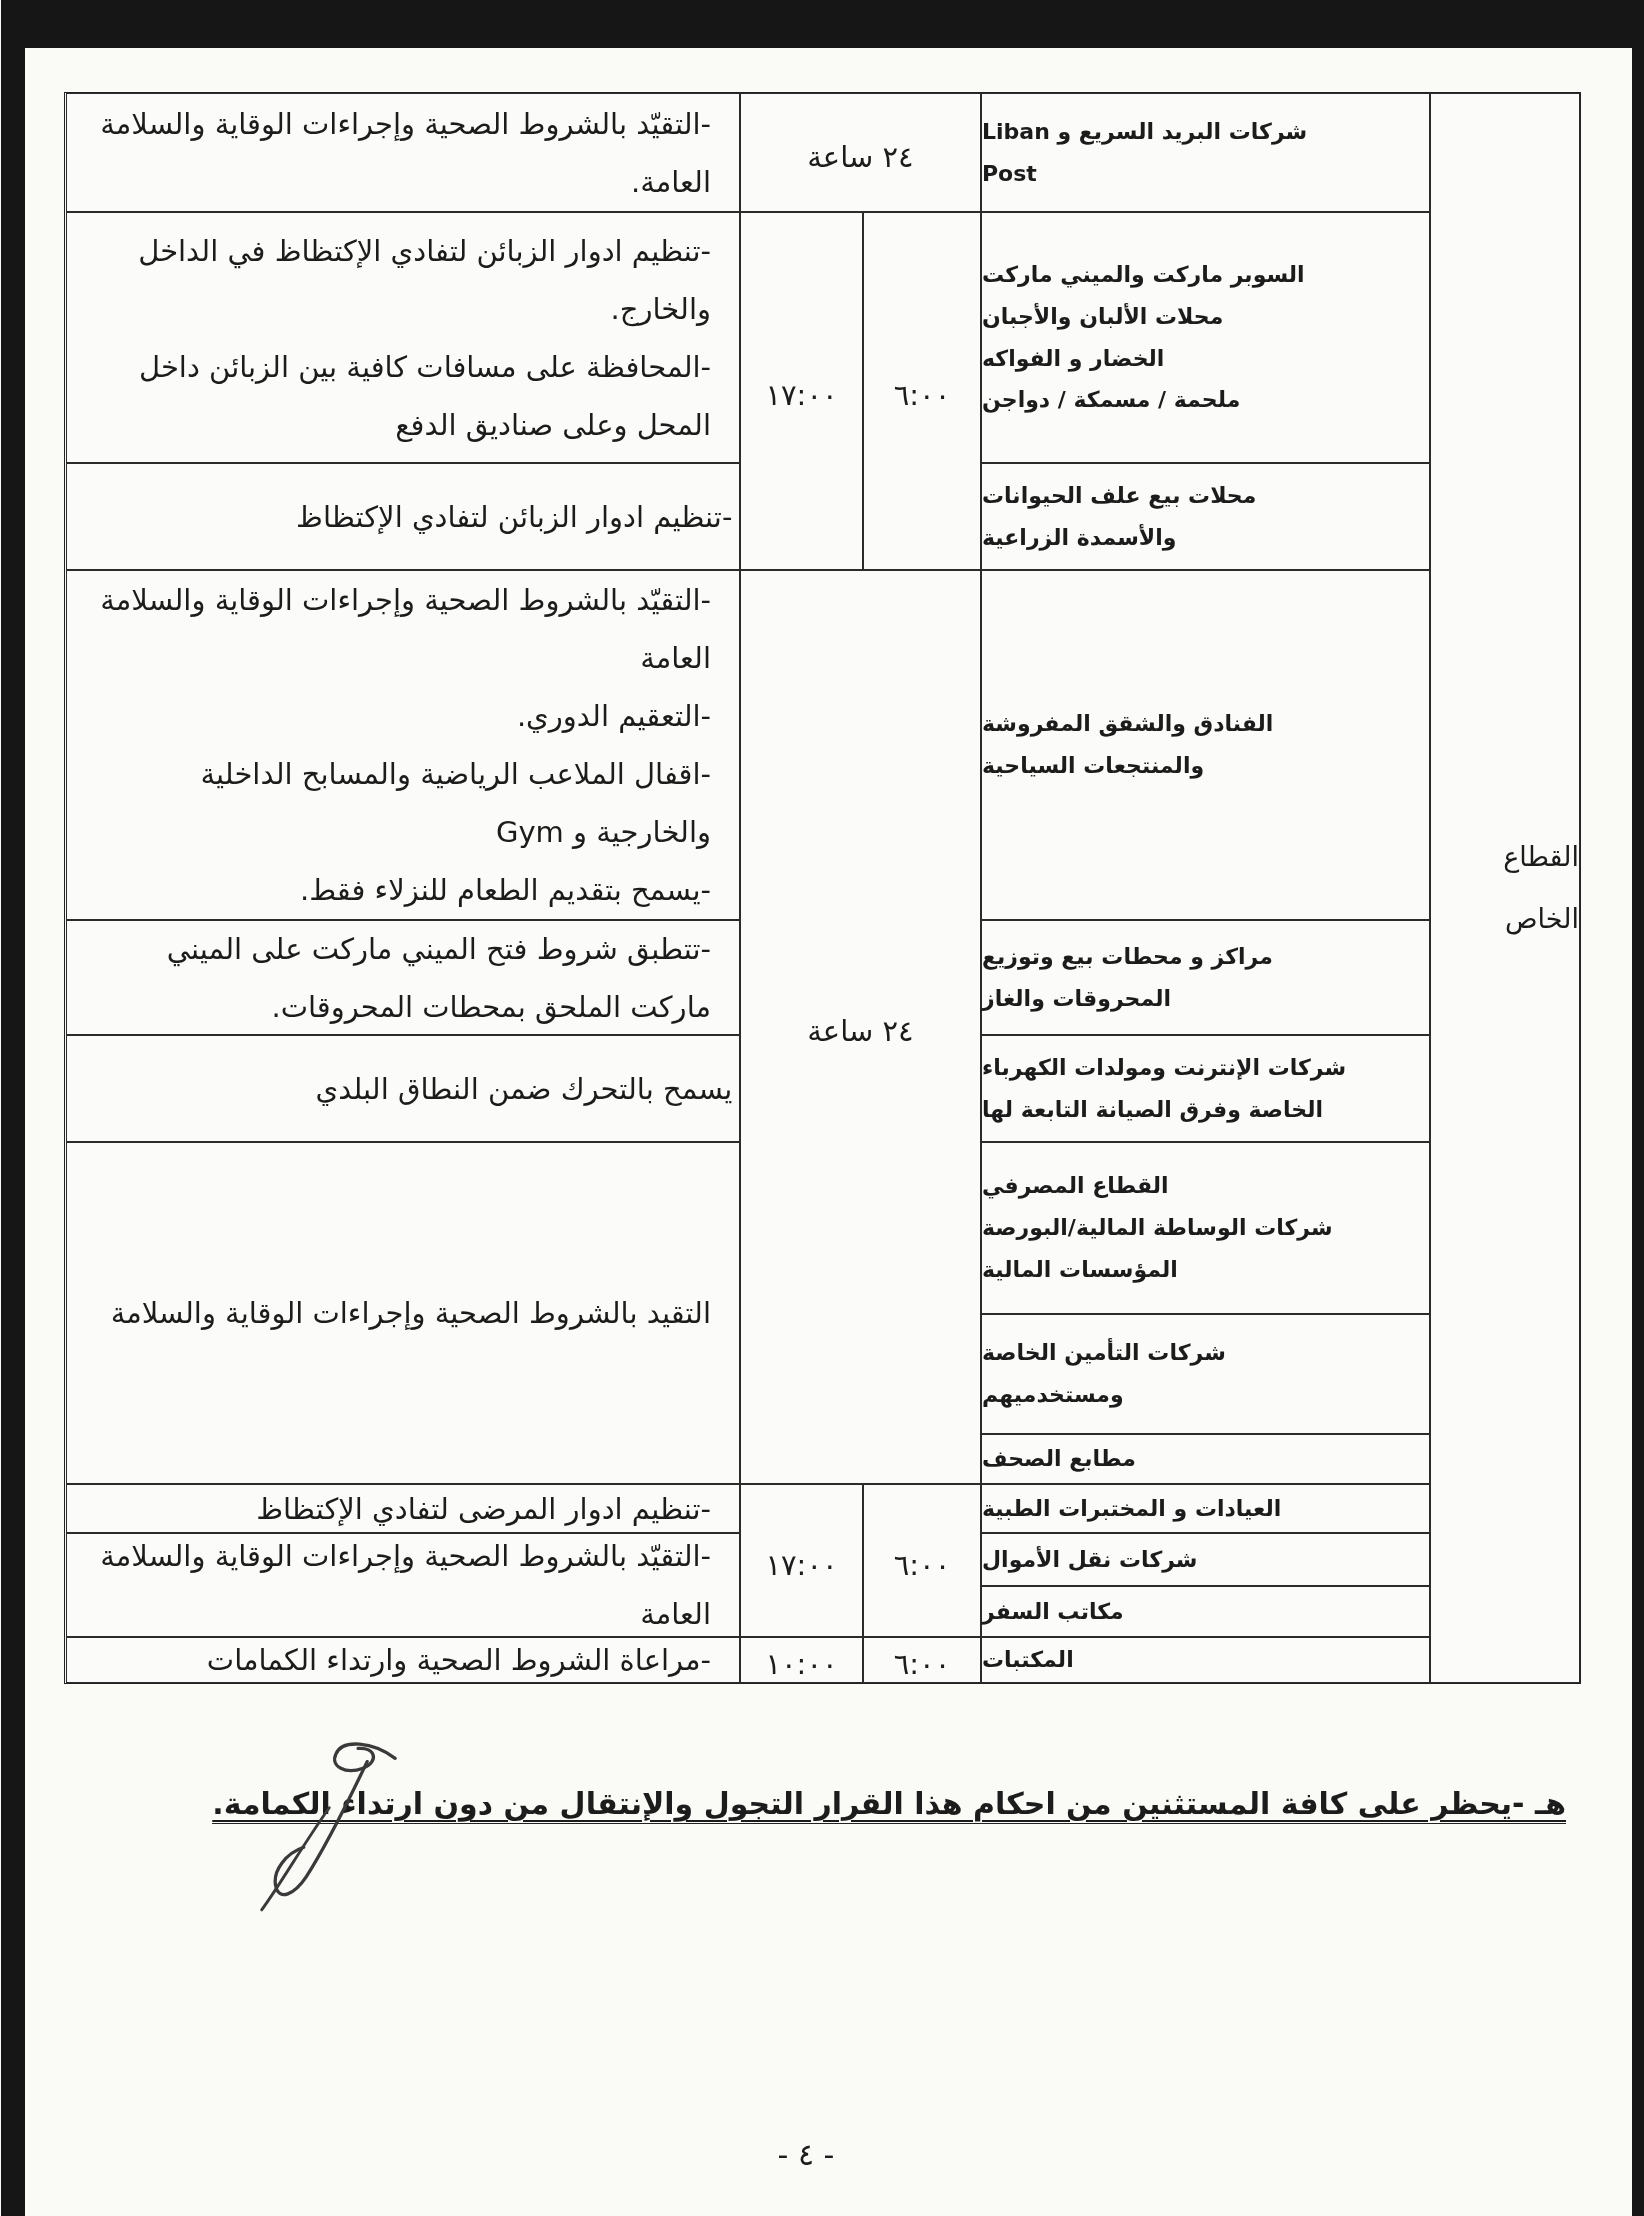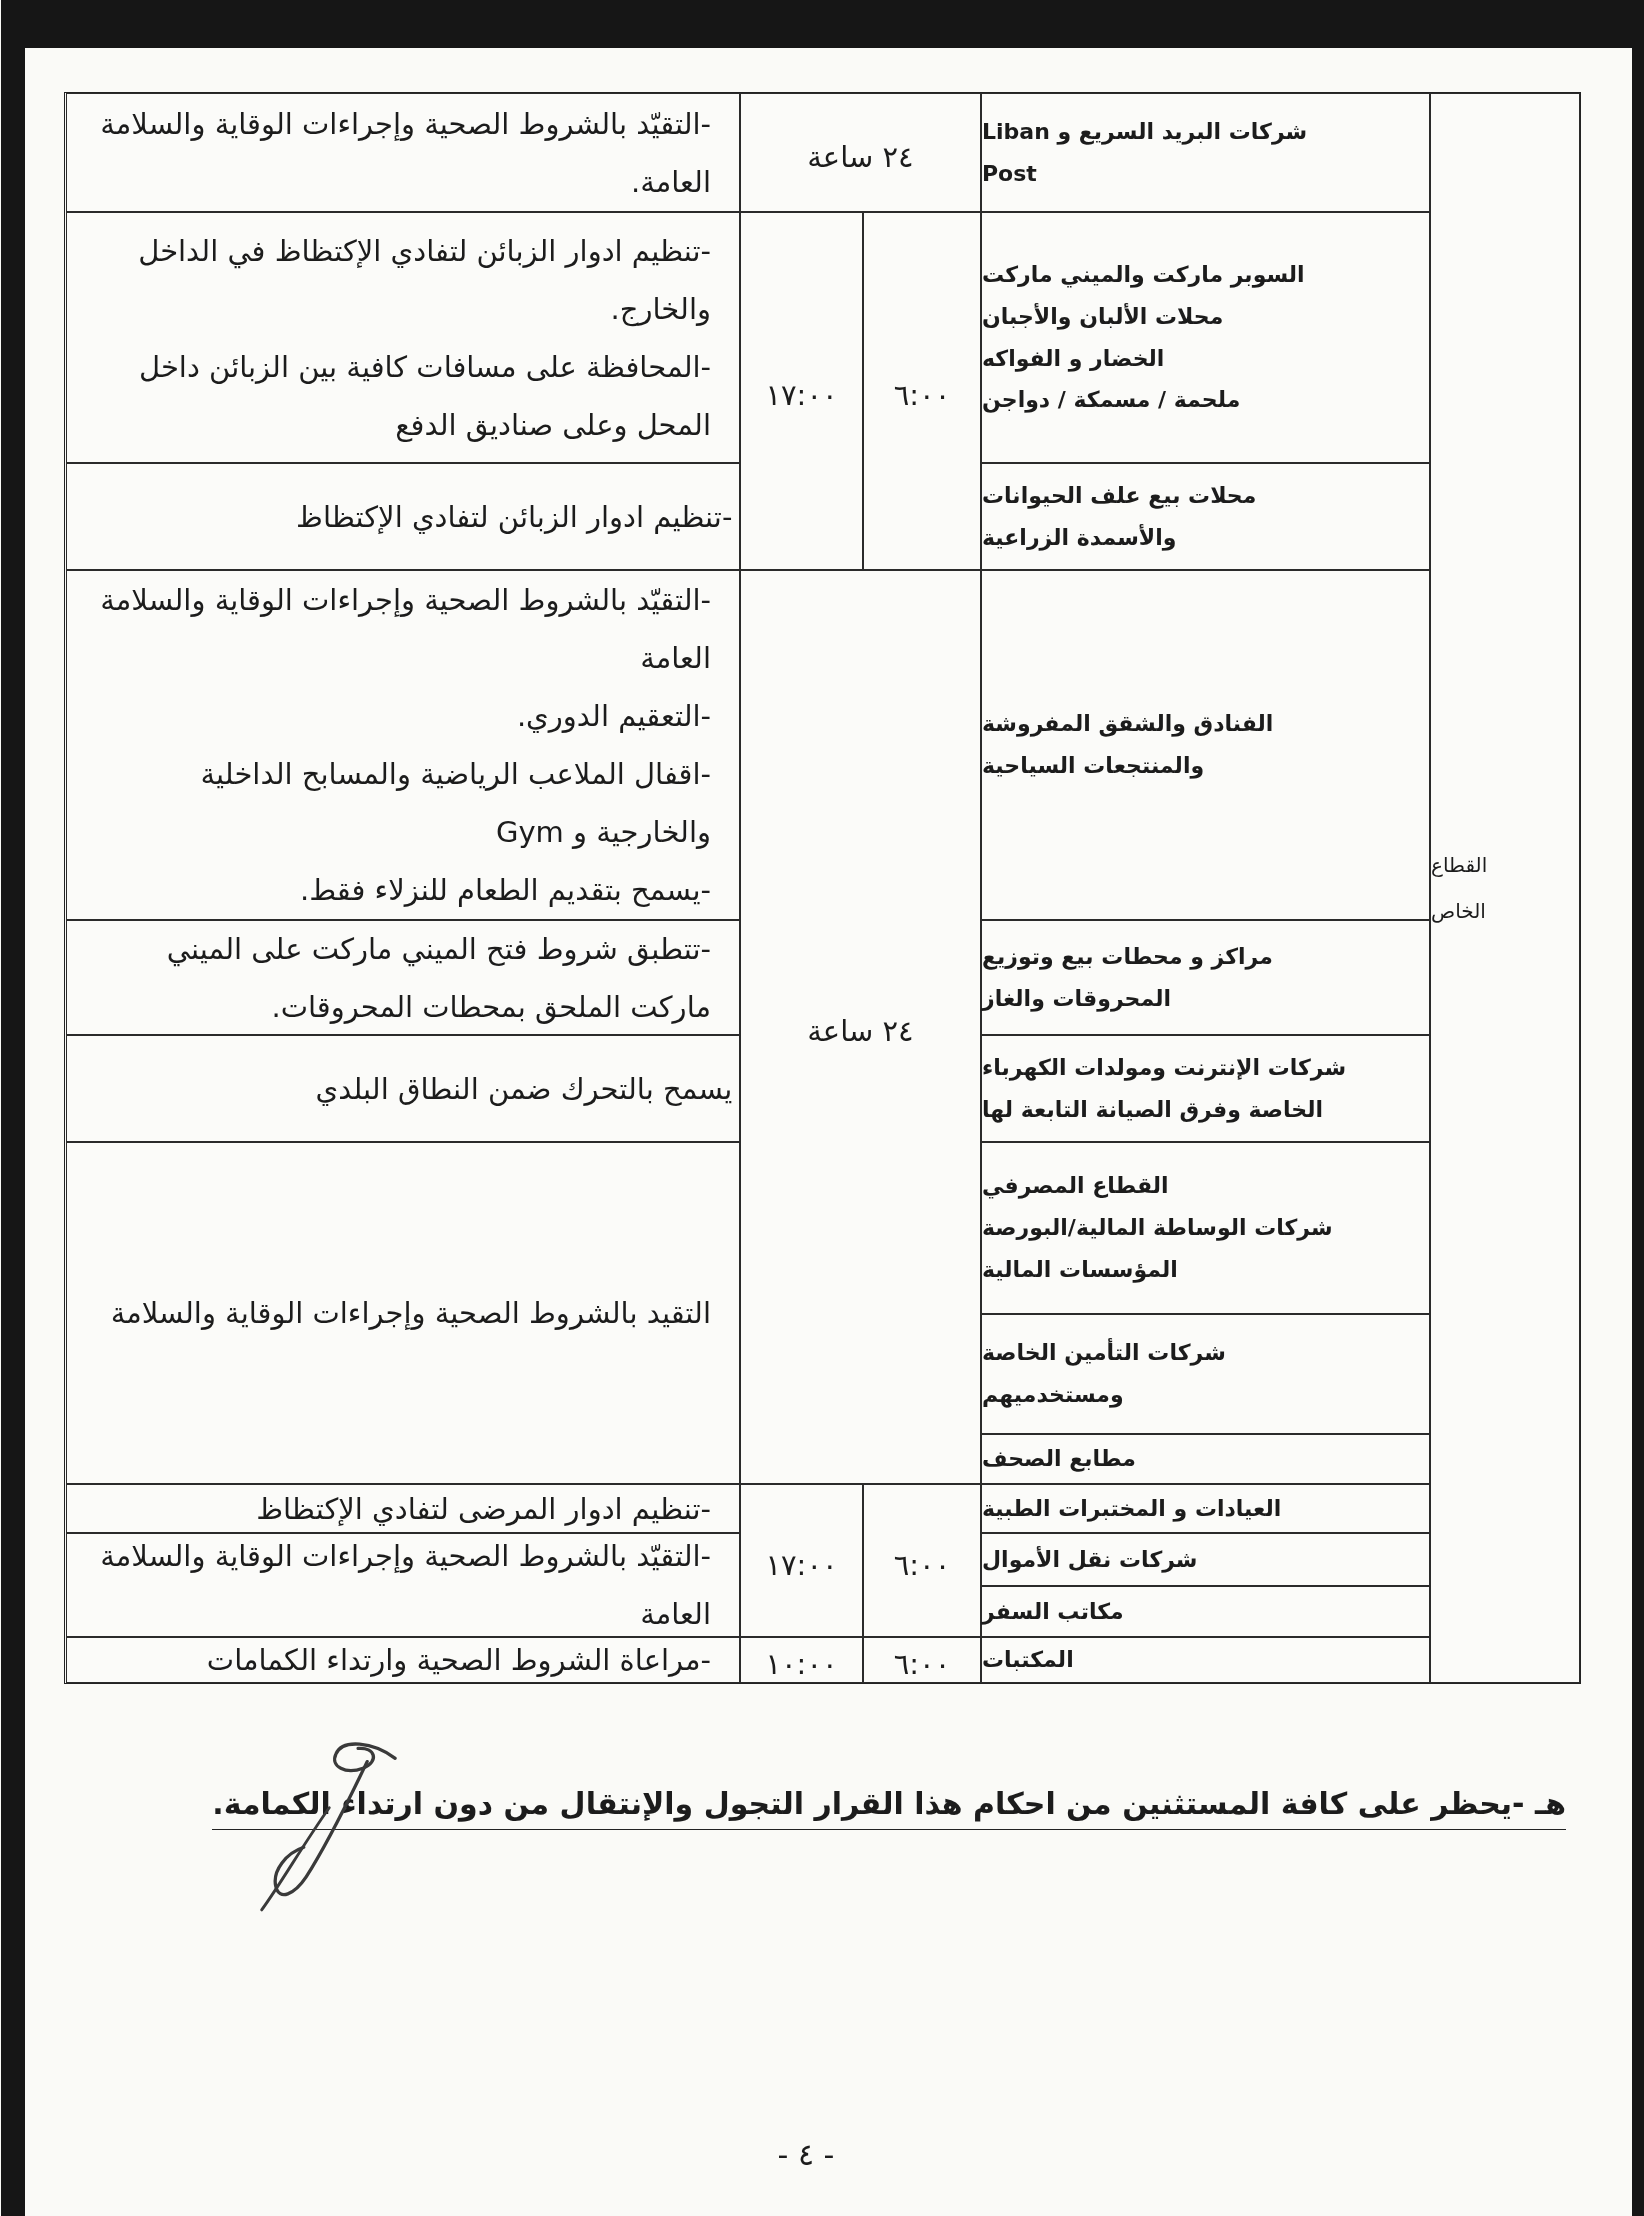--- a/index.html
+++ b/index.html
@@ -42,31 +42,32 @@
     font-size:29px; line-height:2.0;
     padding-right:28px; padding-left:6.6px;
   }
   .cond-center { text-align:right; padding:0 6.6px; }
   .hours {
     text-align:center; font-size:29px; letter-spacing:1.6px;
     white-space:pre-line;
     margin-top:8px;
   }
   .group-text {
-    text-align:left; font-size:20px; line-height:2.3;
+    text-align:right; font-size:27px; line-height:2.3;
     white-space:pre-line;
   }
   .footnote {
     position:absolute; top:1786px; right:79px;
     font-size:30px; font-weight:bold;
     direction:rtl; text-align:right;
+    text-decoration:underline;
     text-decoration-thickness:2.1px;
     text-underline-offset:5.8px;
     border-bottom:1.6px solid #222;
-    padding-bottom:8px;
+    padding-bottom:2px;
     white-space:nowrap;
   }
   .page-number {
     position:absolute; top:2137px; left:724px; width:164px;
     text-align:center; font-size:30px;
     direction:rtl;
   }
   .signature { position:absolute; left:204px; top:1727px; width:206px; height:206px; }
 </style>
 </head>

